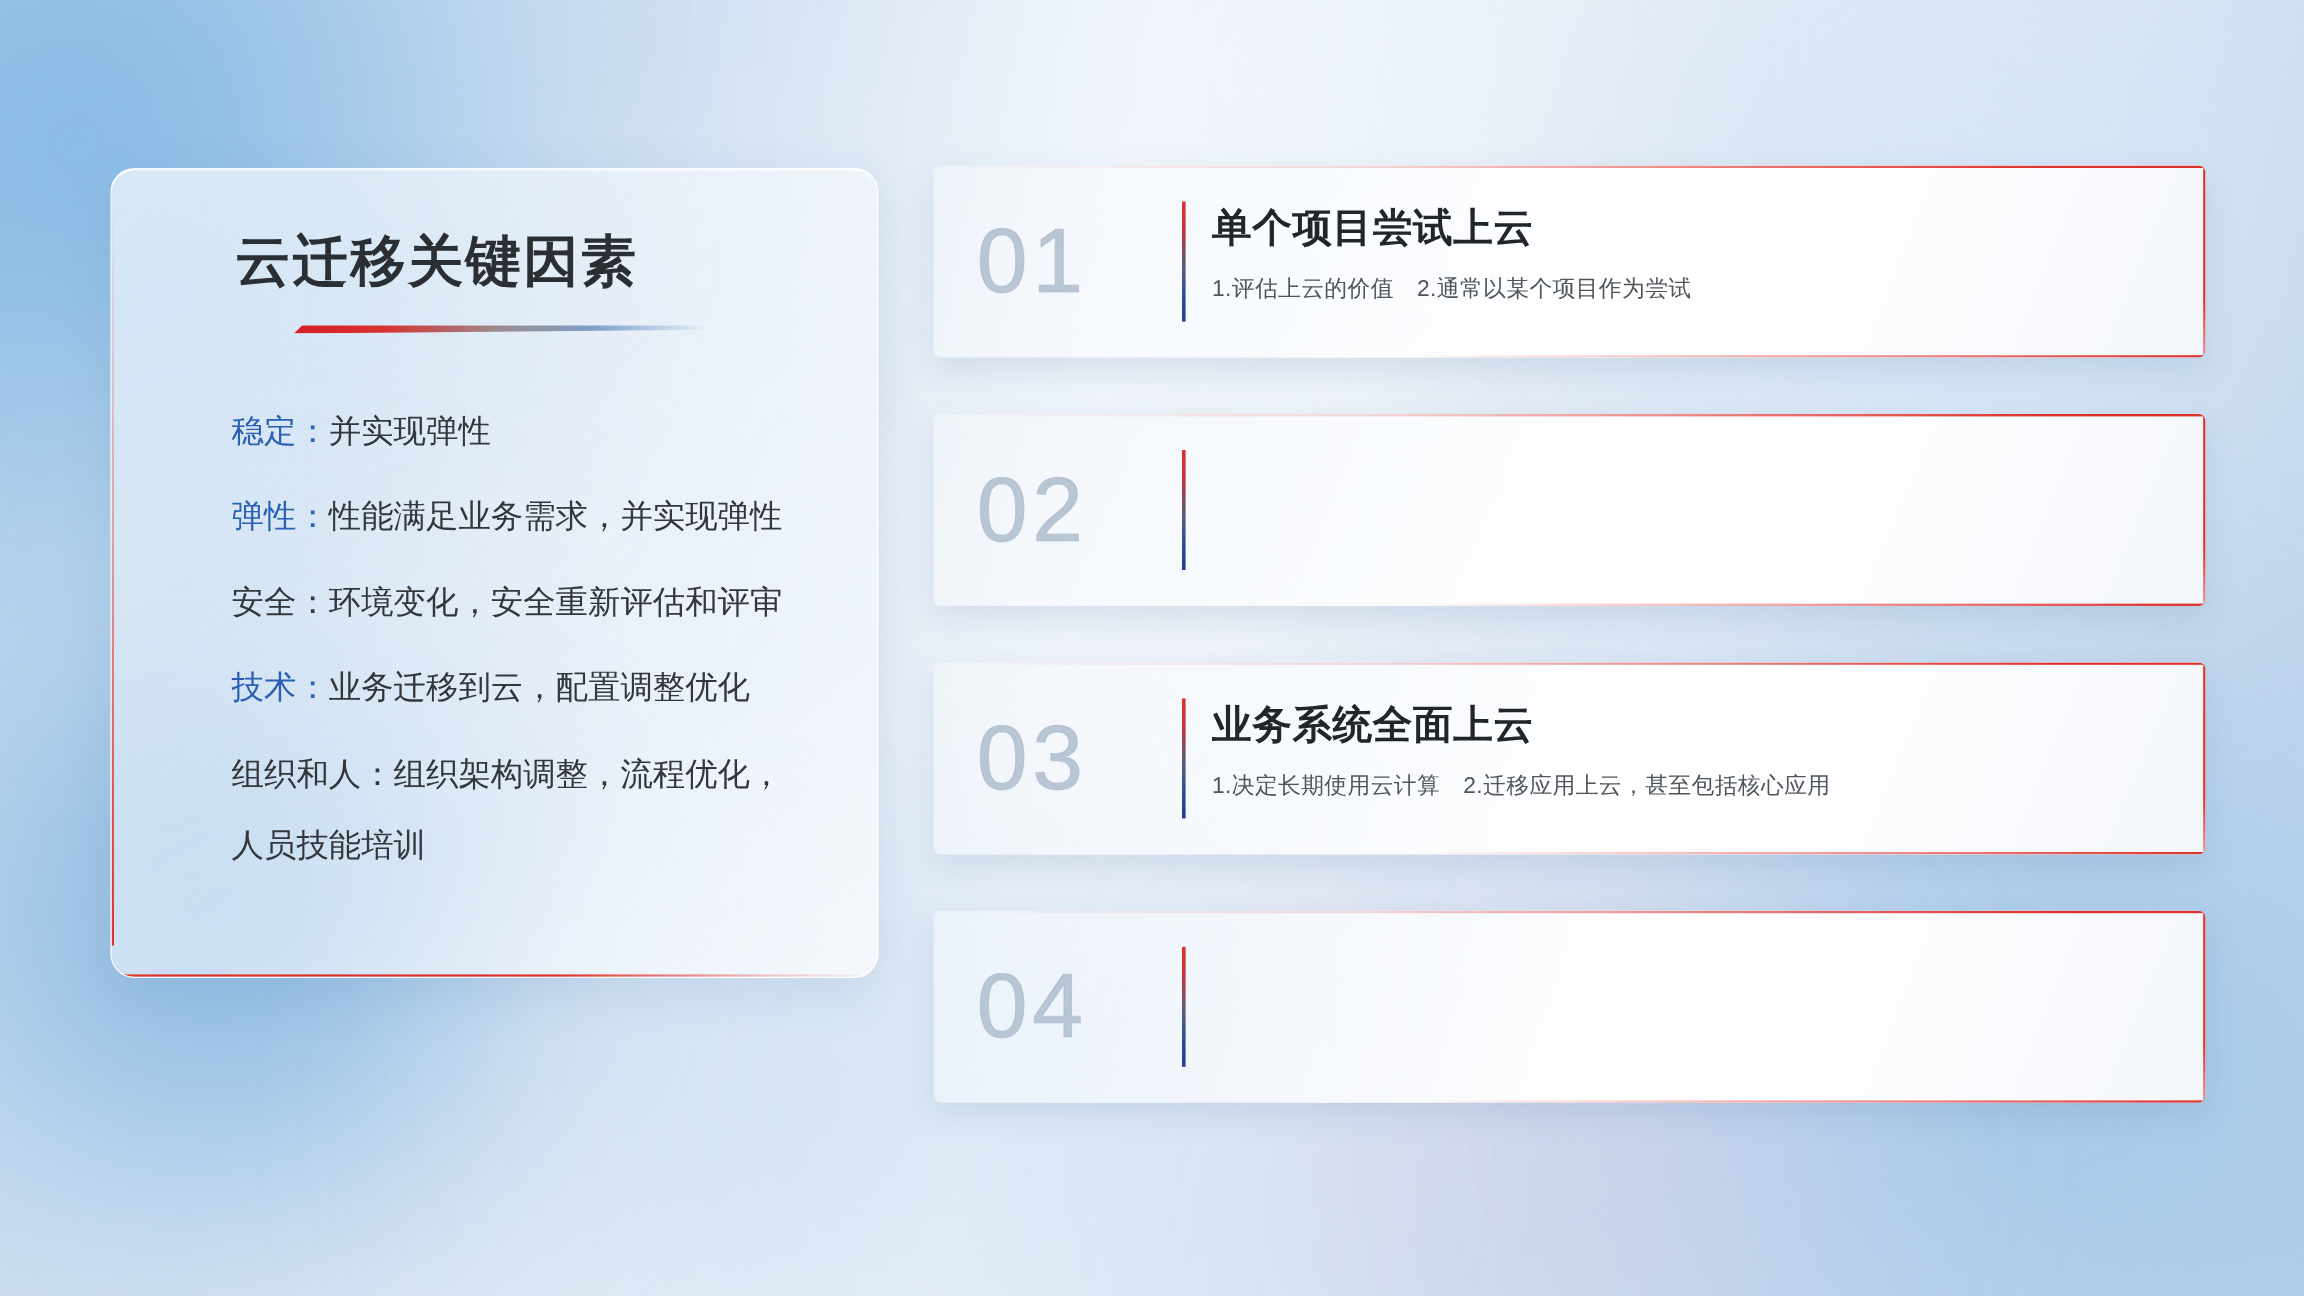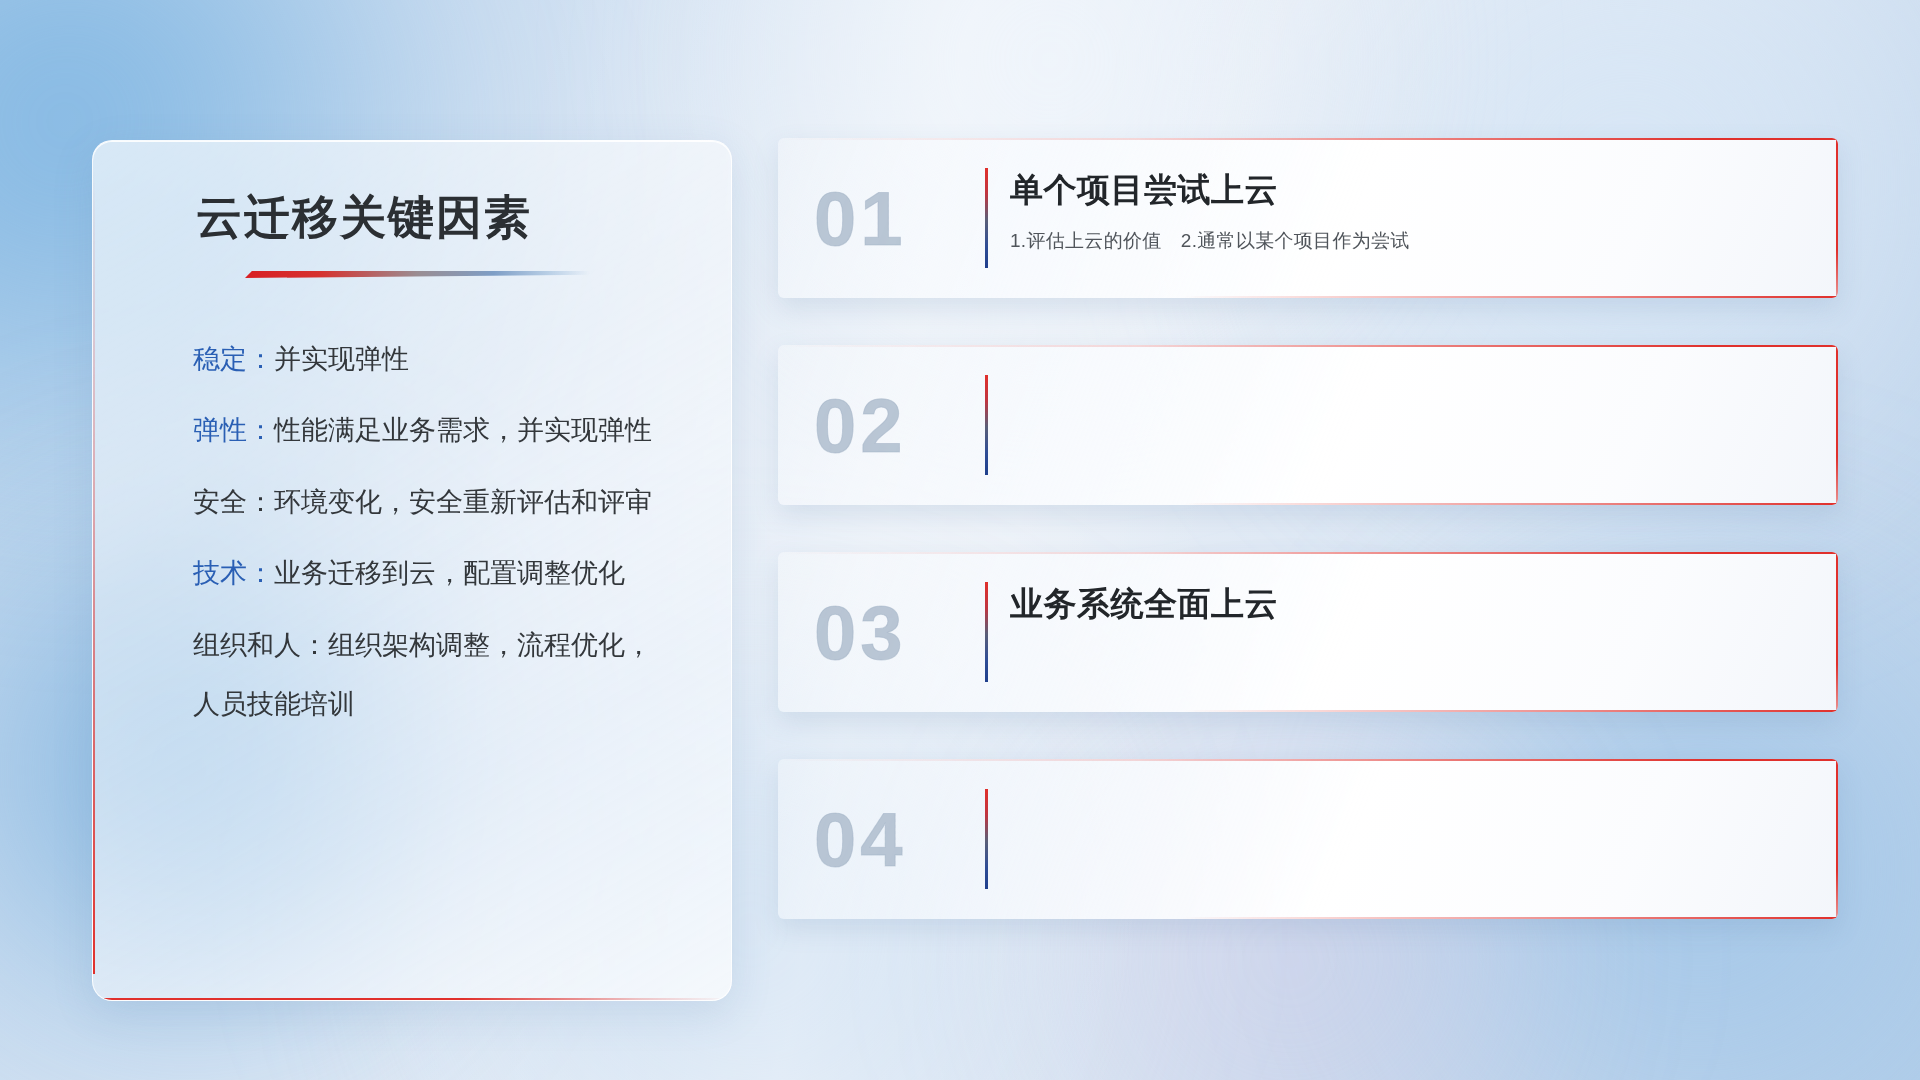--- a/index.html
+++ b/index.html
@@ -32,21 +32,21 @@
             background:radial-gradient(circle at 50% 50%, rgba(236,243,251,.90), rgba(236,243,251,0) 70%); }
   .blob-g { left:940px;  top:700px;   width:700px; height:520px;
             background:radial-gradient(circle at 50% 50%, rgba(190,186,222,.45), rgba(190,186,222,0) 70%); }
   .bg-sheen {
     position:absolute; inset:0;
     background:linear-gradient(100deg, rgba(255,255,255,0) 26%, rgba(255,255,255,.38) 46%, rgba(255,255,255,0) 62%);
   }
 
   
   #left-panel {
-    position:absolute; left:92px; top:140px; width:640px; height:861px;
+    position:absolute; left:92px; top:140px; width:640px; height:675px;
     border-radius:20px;
     background:linear-gradient(150deg, rgba(255,255,255,.66) 0%, rgba(255,255,255,.44) 38%, rgba(244,248,253,.58) 70%, rgba(255,255,255,.70) 100%);
     border:1px solid rgba(255,255,255,.85);
     box-shadow:0 12px 40px rgba(90,130,175,.16), inset 0 1px 0 rgba(255,255,255,.9);
     backdrop-filter:blur(2px);
     overflow:hidden;
   }
   #left-panel::after{
     content:""; position:absolute; left:0; right:0; bottom:0; height:2px;
     background:linear-gradient(90deg,#e0302c 0%, #e0302c 58%, rgba(224,48,44,.25) 86%, rgba(224,48,44,0) 100%);
@@ -97,21 +97,21 @@
     position:absolute; right:0; top:0; bottom:0; width:2px;
     background:linear-gradient(180deg,#e0302c 0%, #e0302c 70%, rgba(224,48,44,.5) 100%);
   }
   .card-edge-bottom {
     position:absolute; left:38%; right:0; bottom:0; height:2px;
     background:linear-gradient(90deg, rgba(224,48,44,0) 0%, rgba(224,48,44,.55) 60%, #e0302c 100%);
   }
 
   .card-num {
     position:absolute; left:36px; top:50%; transform:translateY(-50%);
-    font-size:76px; font-weight:700; letter-spacing:4px;
+    font-size:76px; font-weight:400; letter-spacing:4px;
     color:#aebdcd; opacity:.85;
     -webkit-text-stroke:1px rgba(150,168,190,.55);
     background-image:repeating-linear-gradient(
       180deg,
       rgba(255,255,255,0) 0px, rgba(255,255,255,0) 3px,
       rgba(255,255,255,.95) 3px, rgba(255,255,255,.95) 6px);
     -webkit-background-clip:text; background-clip:text;
     user-select:none;
   }
   .card-divider {
@@ -187,20 +187,21 @@
   </article>
 
   <article class="card">
     <div class="card-edge-top"></div>
     <div class="card-edge-right"></div>
     <div class="card-edge-bottom"></div>
     <div class="card-num">03</div>
     <div class="card-divider"></div>
     <div class="card-body">
       <div class="card-title">业务系统全面上云</div>
+      <div class="card-desc">1.决定长期使用云计算　2.迁移应用上云，甚至包括核心应用</div>
     </div>
   </article>
 
   <article class="card">
     <div class="card-edge-top"></div>
     <div class="card-edge-right"></div>
     <div class="card-edge-bottom"></div>
     <div class="card-num">04</div>
     <div class="card-divider"></div>
   </article>

